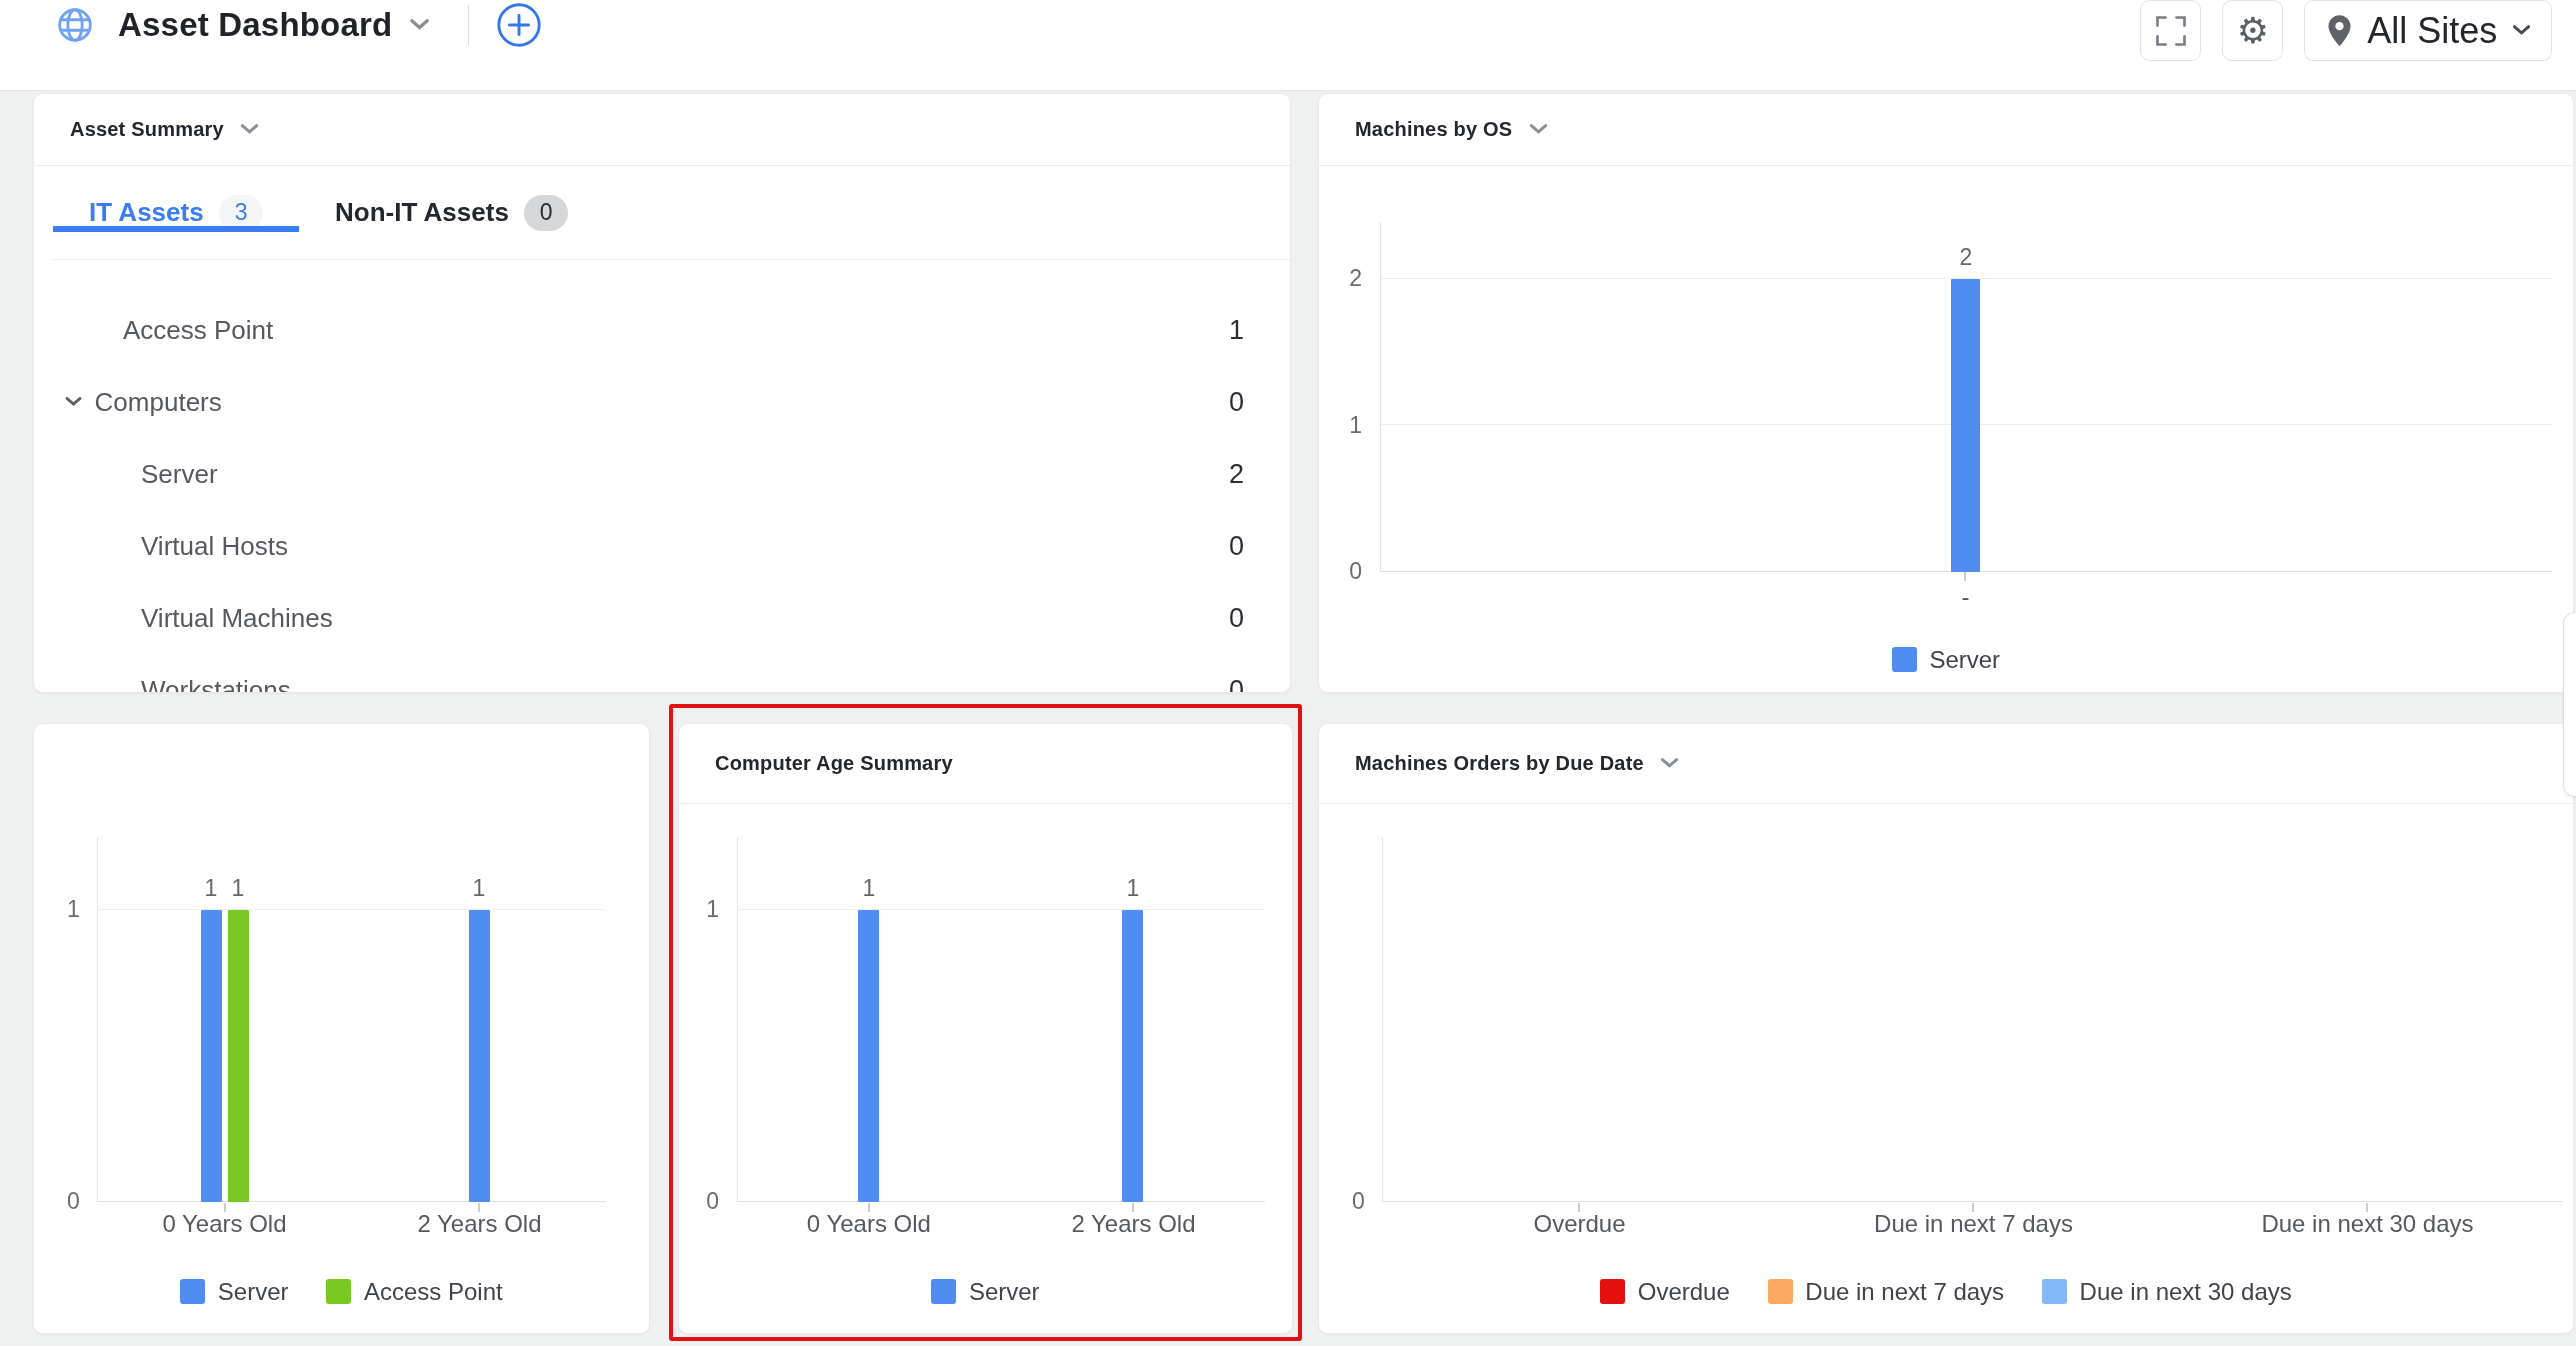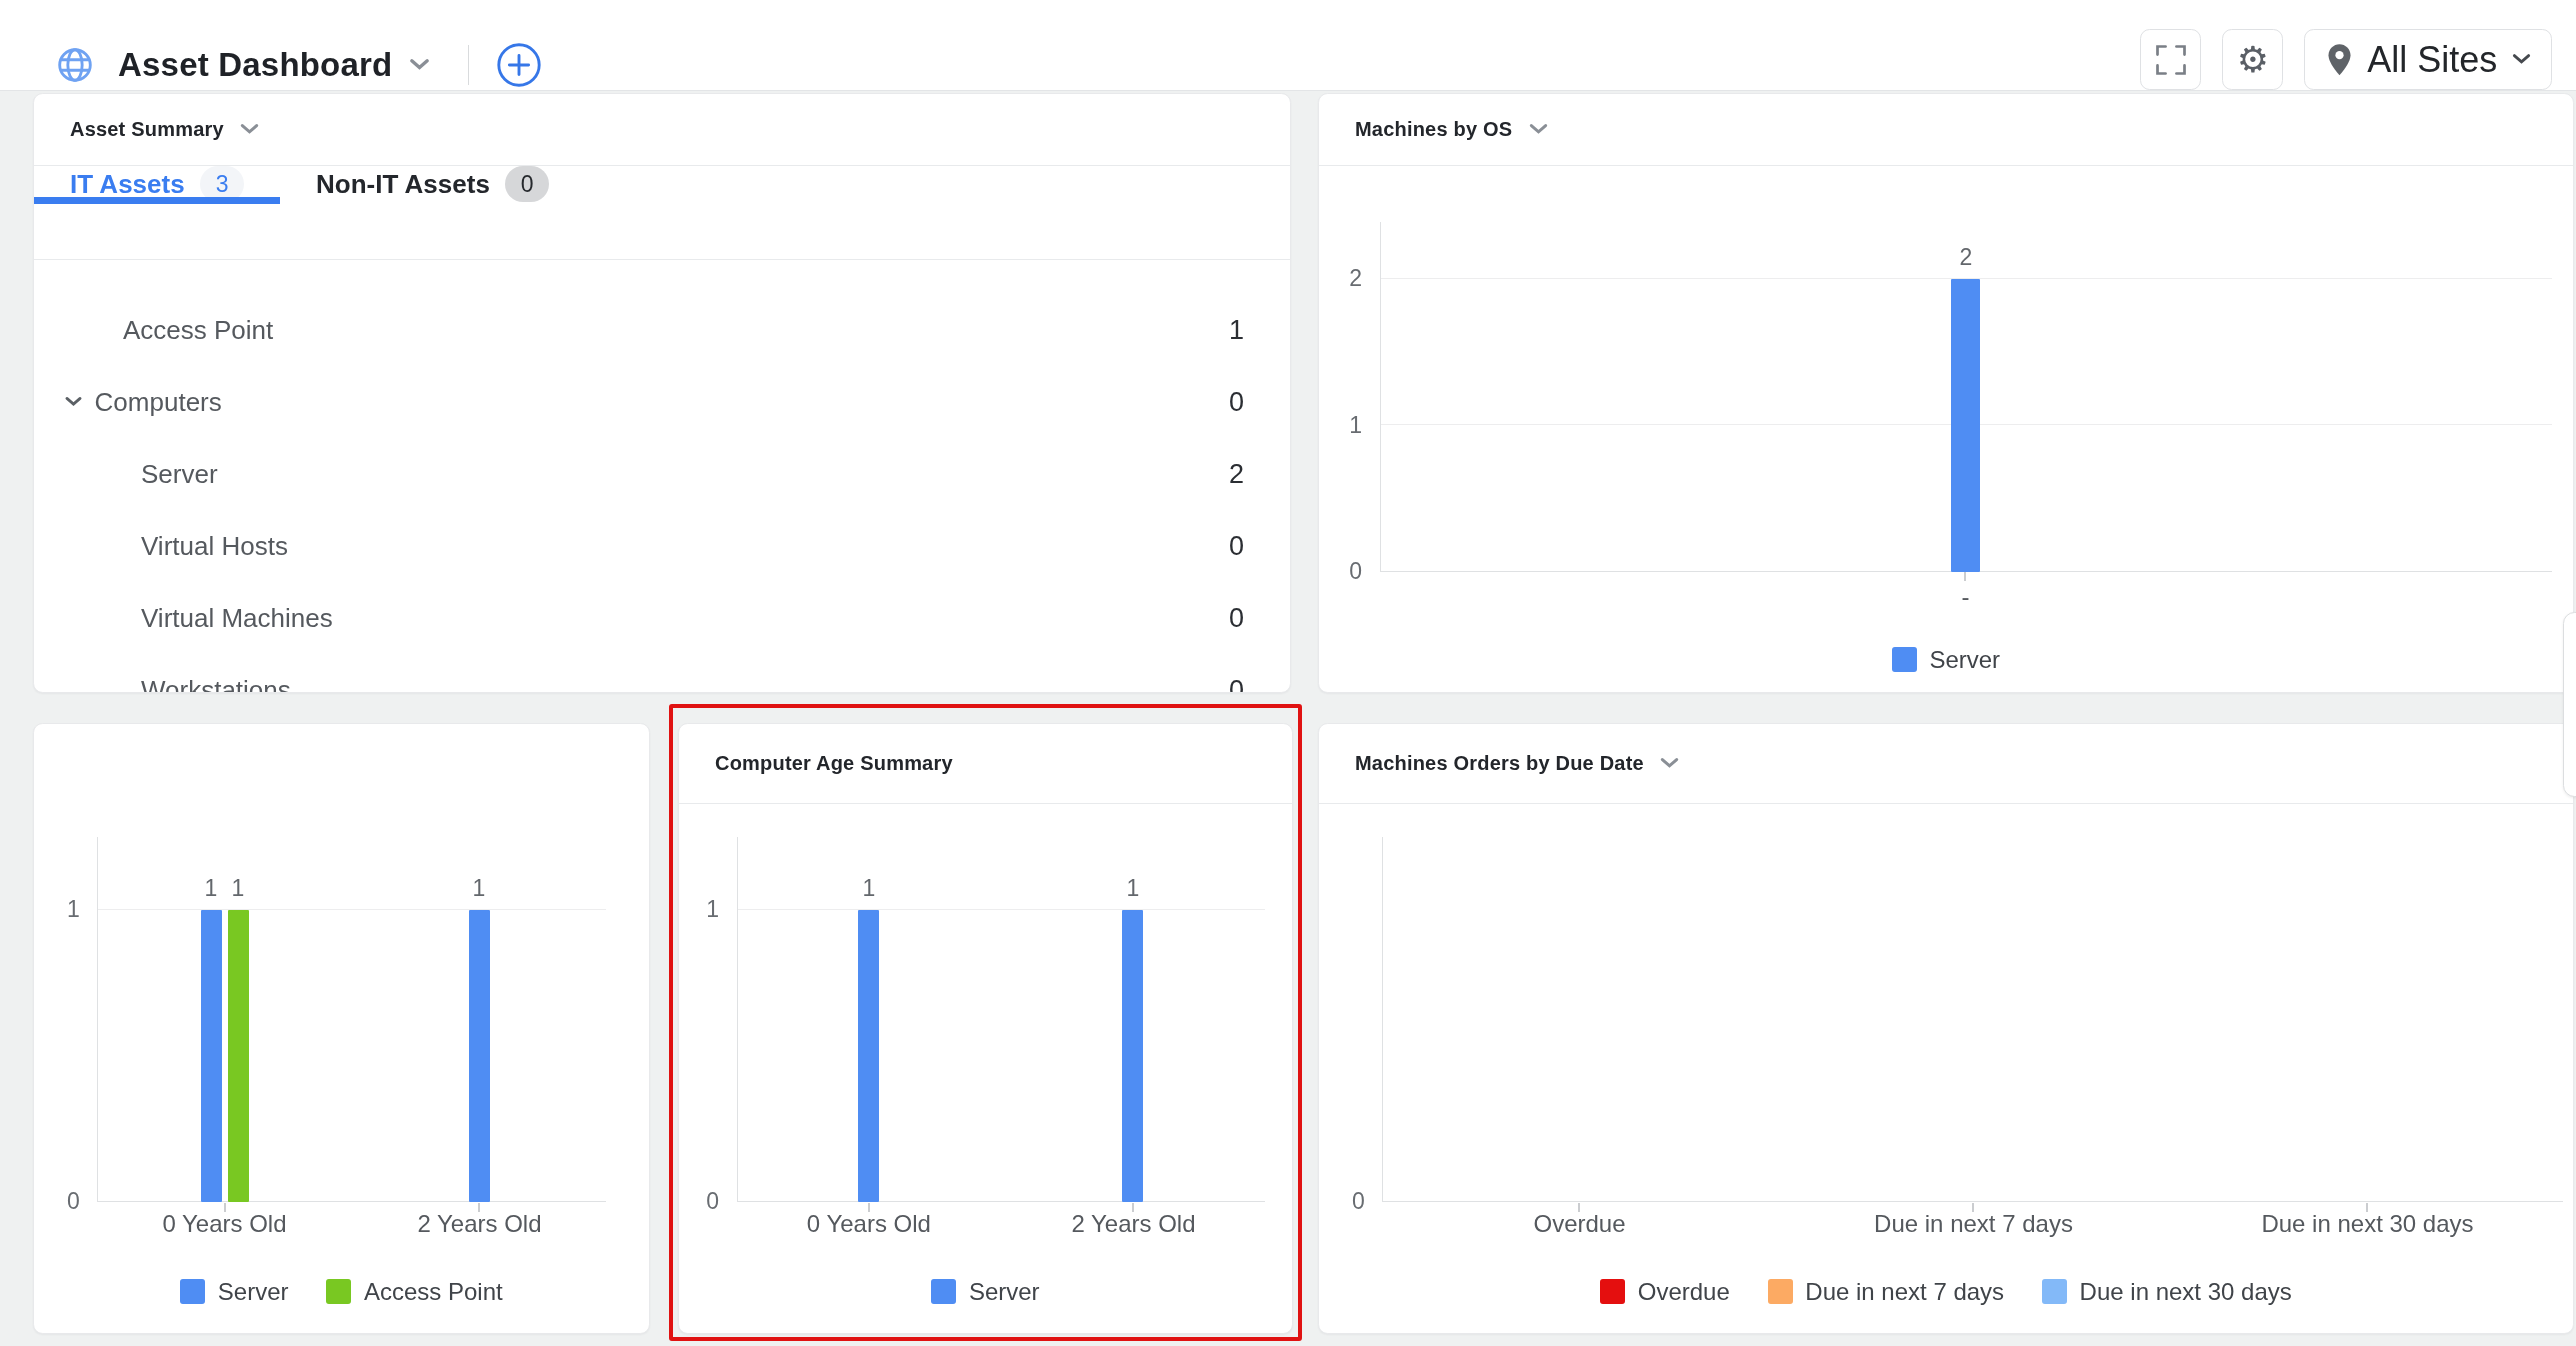--- a/index.html
+++ b/index.html
@@ -5,21 +5,21 @@
   * { margin:0; padding:0; box-sizing:border-box; }
   html,body { width:2576px; height:1347px; overflow:hidden; }
   body {
     font-family:"Liberation Sans","DejaVu Sans",sans-serif;
     background:#eff1f1; position:relative; color:#24272c;
   }
   
   .topbar {
     position:absolute; left:0; top:0; width:2576px; height:91px;
     background:#ffffff; border-bottom:1px solid #e3e5e7;
-    display:flex; align-items:flex-end; justify-content:space-between;
+    display:flex; align-items:flex-start; justify-content:space-between;
     padding:0 24px 0 53px; z-index:5;
   }
   .tb-left { display:flex; align-items:center; }
   .tb-title { font-size:33px; font-weight:700; color:#1f2227; margin:0 13.4px 0 21px; letter-spacing:0.2px; }
   .tb-divider { width:1px; height:40px; background:#d9dbdd; margin:0 25px 0 35px; }
   .iconbtn {
     width:61px; height:61px; border:1px solid #dfe1e4; border-radius:9.6px;
     display:flex; align-items:center; justify-content:center; background:#fff; cursor:pointer;
   }
   .tb-right { display:flex; align-items:center; gap:21px; }
@@ -36,22 +36,22 @@
   }
   .card-header {
     height:72px; display:flex; align-items:center; padding:0 0 0 36px;
     border-bottom:1.4px solid #e8eaec;
   }
   .card-header.tall { height:80px; }
   .card-title { font-size:20px; font-weight:700; color:#23262b; letter-spacing:0.2px; }
   .hdr-chev { margin-left:13.4px; }
   
   .tabs-row {
-    height:94px; display:flex; align-items:flex-start;
-    border-bottom:1.4px solid #e8eaec; position:relative;
+    height:94px; display:flex; align-items:center;
+    border-bottom:1.4px solid #e8eaec; position:relative;margin-left:19px;
   }
   .tab { display:flex; align-items:center; gap:15.4px; padding:0 36px; cursor:pointer; position:relative; }
   .tab-label { font-size:26px; font-weight:700; color:#24272c; }
   .tab.active .tab-label { color:#3a7df0; }
   .tab.active::after {
     content:""; position:absolute; left:0; right:0; bottom:-1.9px; height:6.7px; background:#3a7df0;
   }
   .badge {
     min-width:44px; height:36px; padding:0 11.5px; border-radius:18px;
     display:flex; align-items:center; justify-content:center; font-size:23px;

